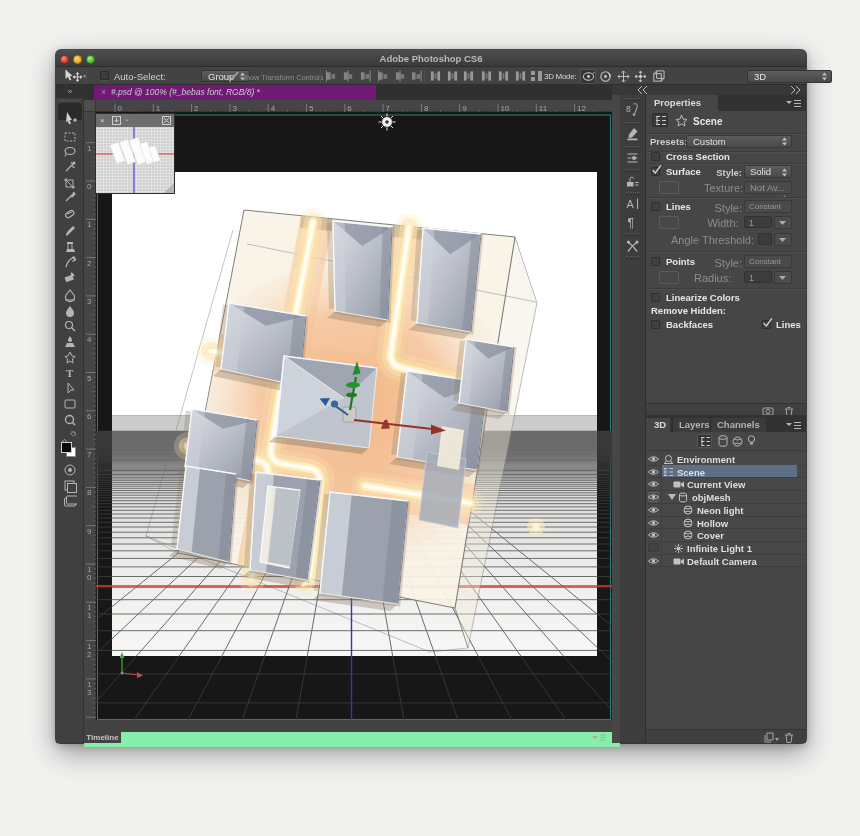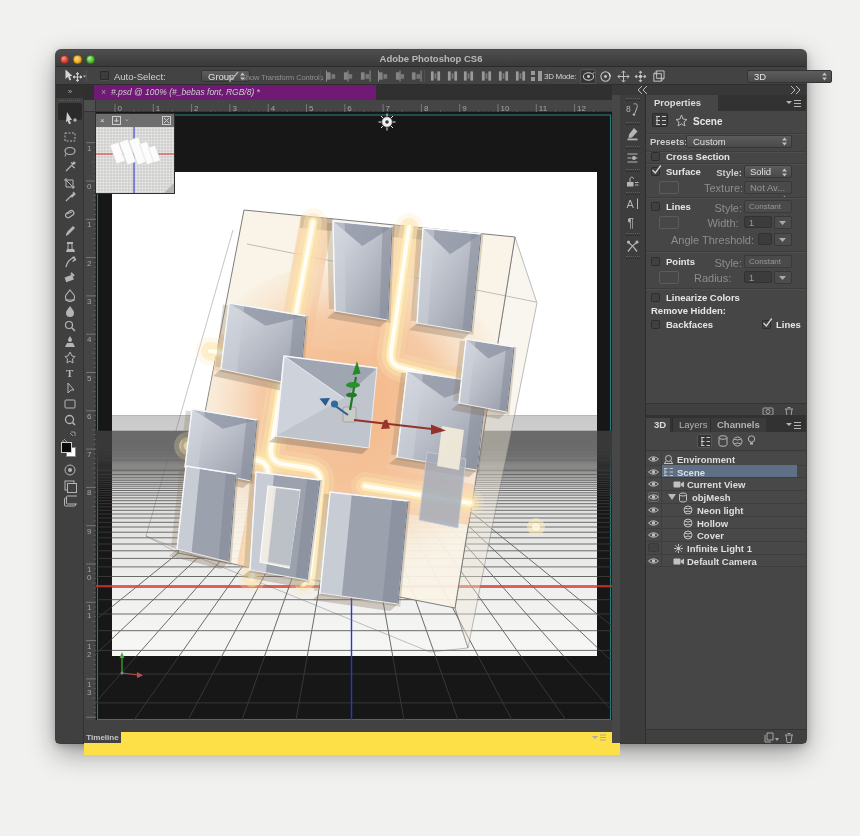--- a/index.html
+++ b/index.html
@@ -13,21 +13,21 @@
 .obtxt{position:absolute;font-size:9.5px;color:#d2d2d2;top:4px;}
 .obgray{position:absolute;font-size:9.5px;color:#8f8f8f;top:4px;}
 .sep{position:absolute;top:3px;width:1px;height:12px;background:#383838;border-right:1px solid #505050;}
 .cb{position:absolute;width:9px;height:9px;background:#3c3c3c;border:1px solid #2a2a2a;box-shadow:0 1px 0 rgba(255,255,255,.07);border-radius:1px;top:4px;}
 .ddl{position:absolute;background:linear-gradient(#5d5d5d,#494949);border:1px solid #343434;border-radius:2px;color:#e2e2e2;font-size:9.5px;margin-left:28px;}
 #toolbar{position:absolute;left:0;top:35px;width:28px;height:658px;background:#404040;border-right:1px solid #333;}
 #tabbar{position:absolute;left:28px;top:35px;width:528px;height:15px;background:#303030;}
 #tab{position:absolute;left:10px;top:0;width:282px;height:15px;background:#701a75;color:#cbcbcb;font-size:8.5px;line-height:15px;font-style:italic;}
 .ruler{background:#454545;position:absolute;}
 #statusbar{position:absolute;left:28px;top:670px;width:528px;height:12px;background:#424242;border-top:1px solid #2f2f2f;color:#c9c9c9;font-size:9px;}
-#timeline{position:absolute;left:28px;top:682px;width:536px;height:23px;background:#fde047;}
+#timeline{position:absolute;left:28px;top:682px;width:536px;height:15px;background:#86efac;}
 .prow{position:absolute;font-size:9.5px;color:#e6e6e6;font-weight:bold;}
 .pgray{position:absolute;font-size:11px;color:#8d8d8d;}
 .pwhite{position:absolute;font-size:9.5px;color:#cdcdcd;font-weight:bold;}
 .pdd{position:absolute;background:linear-gradient(#5c5c5c,#4a4a4a);border:1px solid #373737;border-radius:2px;color:#e0e0e0;font-size:9.5px;}
 .pddg{position:absolute;background:#4a4a4a;border:1px solid #3a3a3a;border-radius:2px;color:#979797;font-size:9.5px;}
 .swatch{position:absolute;width:20px;height:13px;border:1px solid #5c5c5c;border-radius:2px;background:#474747;}
 .divl{position:absolute;left:646px;width:160px;height:1px;background:#3c3c3c;box-shadow:0 1px 0 #4e4e4e;}
 .treetxt{position:absolute;font-size:9.5px;color:#dedede;font-weight:bold;}
 </style></head><body>
 <div id="stage">
@@ -1294,21 +1294,21 @@
           <circle cx="6" cy="5.5" r="2" fill="none" stroke="#a5a5a5"></circle>
         </svg>
         <svg width="10" height="10" style="position:absolute;right:12px;top:1.5px">
           <path d="M1,3 h8 M2,3 l1,7 h4 l1,-7 M3.5,1.5 h3" stroke="#a5a5a5" fill="none"></path>
         </svg>
       </div>
       <div style="position:absolute;left:590px;top:365px;width:160px;height:3px;background:#323232"></div>
       <div style="position:absolute;left:590px;top:368px;width:160px;height:325px;background:#464646">
         <div style="position:absolute;left:0;top:0;width:160px;height:14px;background:#323232">
           <div style="position:absolute;left:0;top:0;width:24px;height:14px;background:#464646;color:#dcdcdc;font-size:9.5px;font-weight:bold;line-height:14px;padding-left:8px">3D</div>
-          <div style="position:absolute;left:26px;top:0;height:14px;background:#3b3b3b;color:#b2b2b2;font-size:9.5px;font-weight:normal;line-height:14px;padding:0 6px;border-left:1px solid #2d2d2d">Layers</div>
+          <div style="position:absolute;left:26px;top:0;height:14px;background:#3b3b3b;color:#b2b2b2;font-size:9.5px;font-weight:bold;line-height:14px;padding:0 6px;border-left:1px solid #2d2d2d">Layers</div>
           <div style="position:absolute;left:64px;top:0;height:14px;background:#3b3b3b;color:#b2b2b2;font-size:9.5px;font-weight:bold;line-height:14px;padding:0 6px;border-left:1px solid #2d2d2d">Channels</div>
           <svg width="15" height="9" style="position:absolute;right:5px;top:3px">
             <path d="M0,2 l3,3 3,-3" fill="#b5b5b5"></path>
             <path d="M8,1.5 h7 M8,4.5 h7 M8,7.5 h7" stroke="#b5b5b5"></path>
           </svg>
         </div>
         <div style="position:absolute;left:0;top:14px;width:160px;height:19px;border-bottom:1px solid #3a3a3a">
           <div style="position:absolute;left:51px;top:2px;width:15px;height:14px;background:#353535;border:1px solid #555;border-radius:2px"></div>
           <svg width="11" height="11" style="position:absolute;left:54px;top:4px">
             <path d="M1,1.5 h3.5 M1,5.5 h3.5 M1,9.5 h3.5 M6.5,1.5 h3.5 M6.5,5.5 h3.5 M6.5,9.5 h3.5 M2,1.5 v8" stroke="#c9c9c9"></path>

